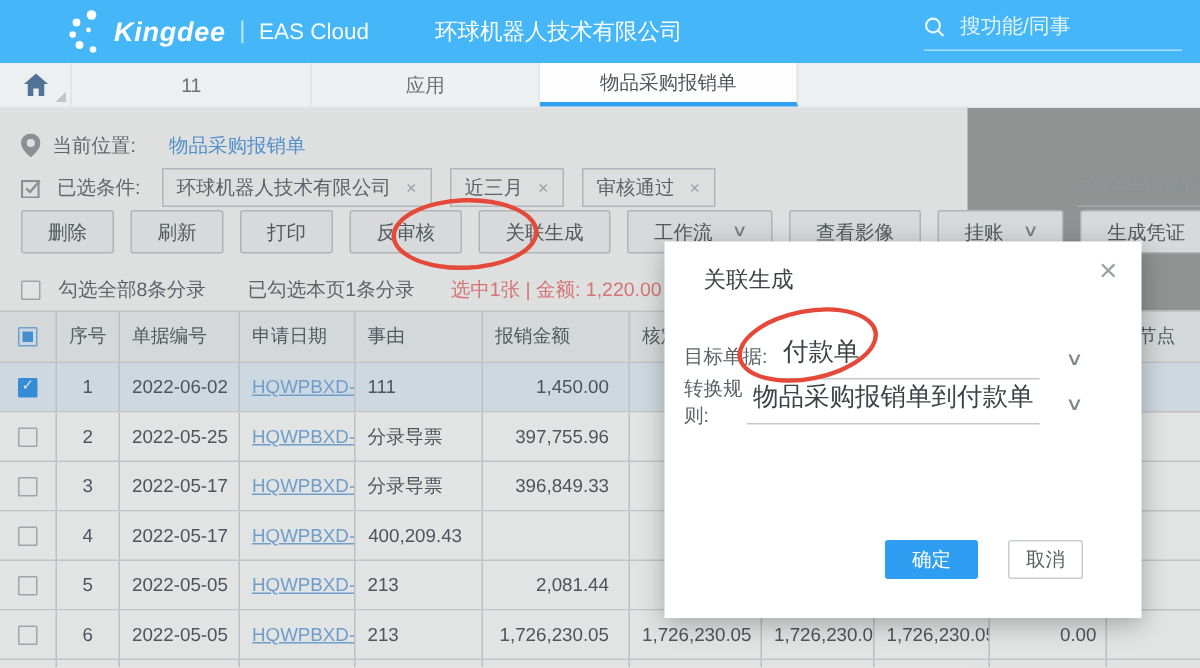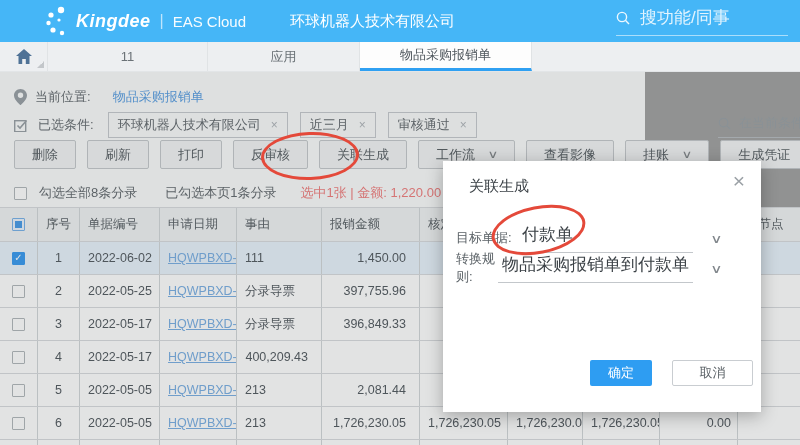--- a/index.html
+++ b/index.html
@@ -11,21 +11,21 @@
   .topbar { position:absolute; top:0; left:0; width:800px; height:42px; background:#45b6f7;
             display:flex; align-items:center; color:#fff; z-index:1; }
   .logo-dots { margin-left:46px; width:24px; height:30px; }
   .brand { font-size:18px; font-weight:bold; font-style:italic; margin-left:6px; letter-spacing:.5px; }
   .brand-sep { margin:0 9px; color:rgba(255,255,255,.65); font-weight:300; font-size:16px; }
   .brand-suffix { font-size:15px; font-weight:300; color:rgba(255,255,255,.96); }
   .company { margin-left:44px; font-size:15px; }
   .top-search { margin-left:auto; margin-right:12px; width:172px; display:flex; align-items:center;
                 border-bottom:1px solid rgba(255,255,255,.55); padding-bottom:6px; }
   .top-search svg { flex:0 0 auto; }
-  .top-search span { margin-left:10px; font-size:17px; color:rgba(255,255,255,.85); }
+  .top-search span { margin-left:10px; font-size:14px; color:rgba(255,255,255,.85); }
 
   
   .tabbar { position:absolute; top:42px; left:0; width:800px; height:30px; background:#edeff1;
             display:flex; z-index:1; border-bottom:1px solid #e2e5e7; }
   .tab { display:flex; align-items:center; justify-content:center; font-size:13px; color:#6b7277;
          border-right:1px solid #e0e3e5; position:relative; }
   .tab-home { width:48px; }
   .tab-grip { position:absolute; right:3px; bottom:3px; width:7px; height:7px;
       background:linear-gradient(135deg, transparent 50%, #b8bcc0 50%); opacity:.8;
       clip-path:polygon(100% 0,100% 100%,0 100%); }
@@ -94,21 +94,21 @@
   .dlg-field { position:absolute; left:13px; width:292px; height:30px; display:flex; align-items:center; }
   .dlg-field.f1 { top:62px; }
   .dlg-field.f2 { top:92px; }
   .dlg-label { width:62px; font-size:13px; color:#5a6166; }
   .dlg-value-wrap { flex:1; display:flex; align-items:center; border-bottom:1px solid #c3c7cb;
                     padding:0 4px 6px 4px; margin-right:55px; position:relative; }
   .dlg-value { font-size:17px; color:#3c4247; white-space:nowrap; }
   .dlg-chev { position:absolute; right:-28px; bottom:6px; color:#80868b; font-size:12px; transform:scaleX(1.4); }
   .dlg-btns { position:absolute; top:199px; left:147px; display:flex; }
   .btn-ok { width:62px; height:26px; background:#2e9df2; color:#fff; font-size:13px; border:none; border-radius:2px; }
-  .btn-cancel { width:81px; height:26px; background:#fff; color:#5a6166; font-size:13px;
+  .btn-cancel { width:50px; height:26px; background:#fff; color:#5a6166; font-size:13px;
                 border:1px solid #c9cdd1; border-radius:2px; margin-left:20px; }
 
   
   .ellipse { position:absolute; border:3px solid #e4493a; border-radius:50%; z-index:20; }
   .ellipse1 { left:261px; top:132px; width:98px; height:48px; transform:rotate(-2deg); }
   .ellipse2 { left:491px; top:206px; width:95px; height:48px; transform:rotate(-11deg); }
 </style>
 </head>
 <body>
 

